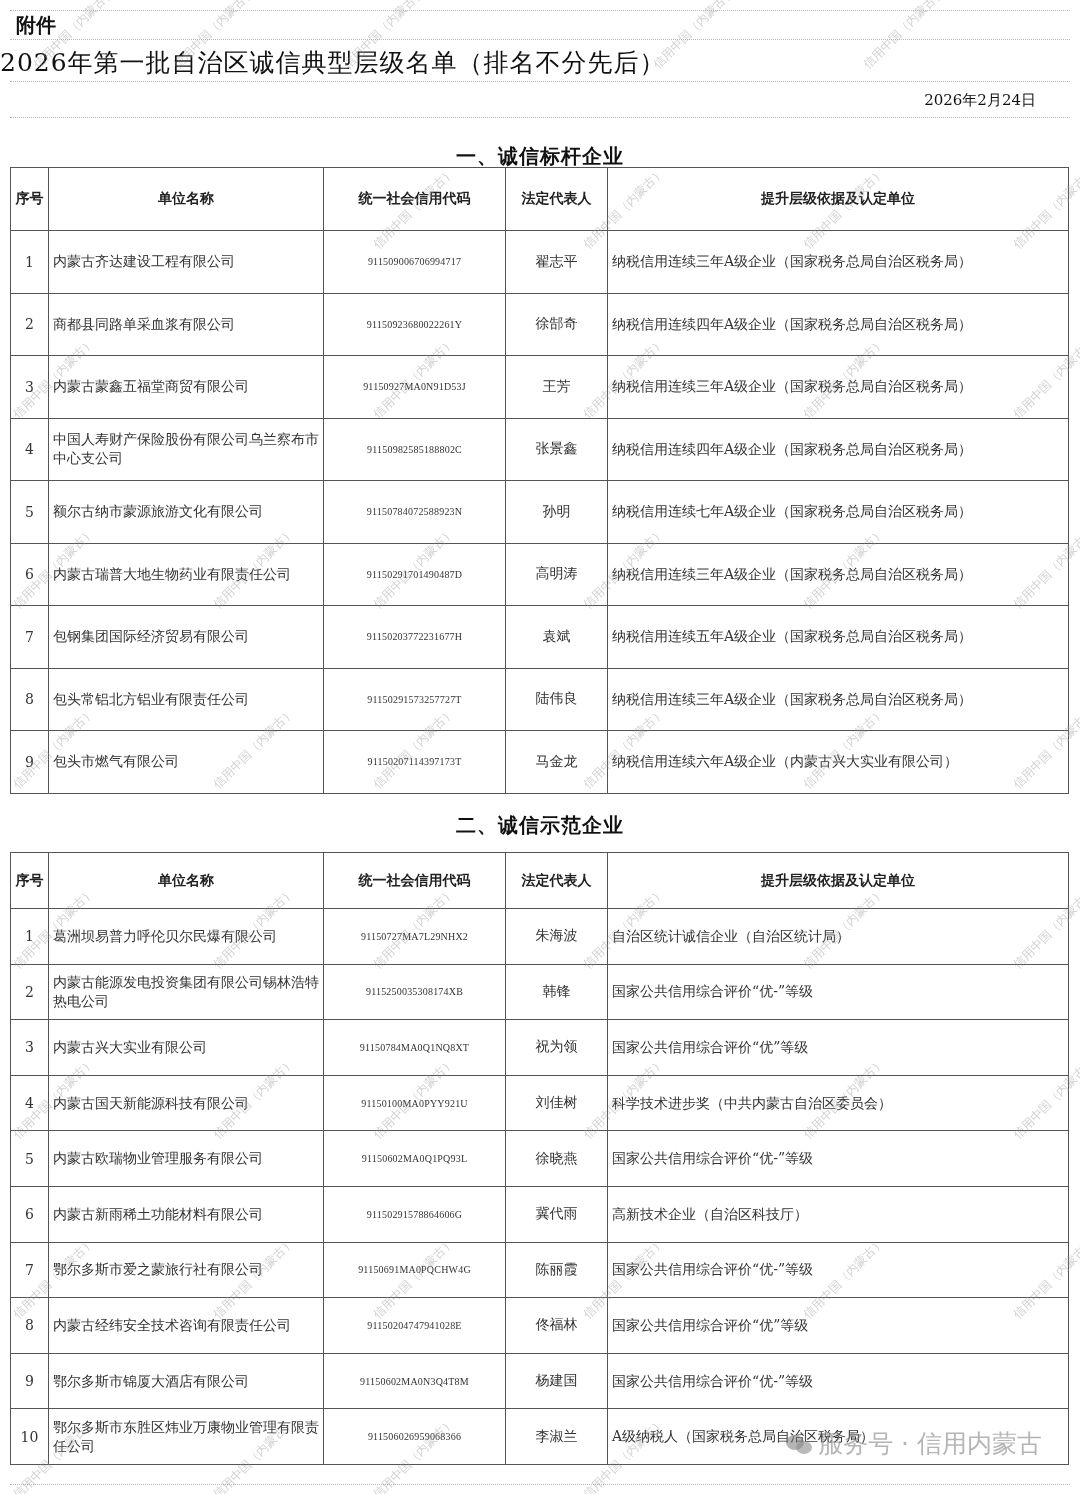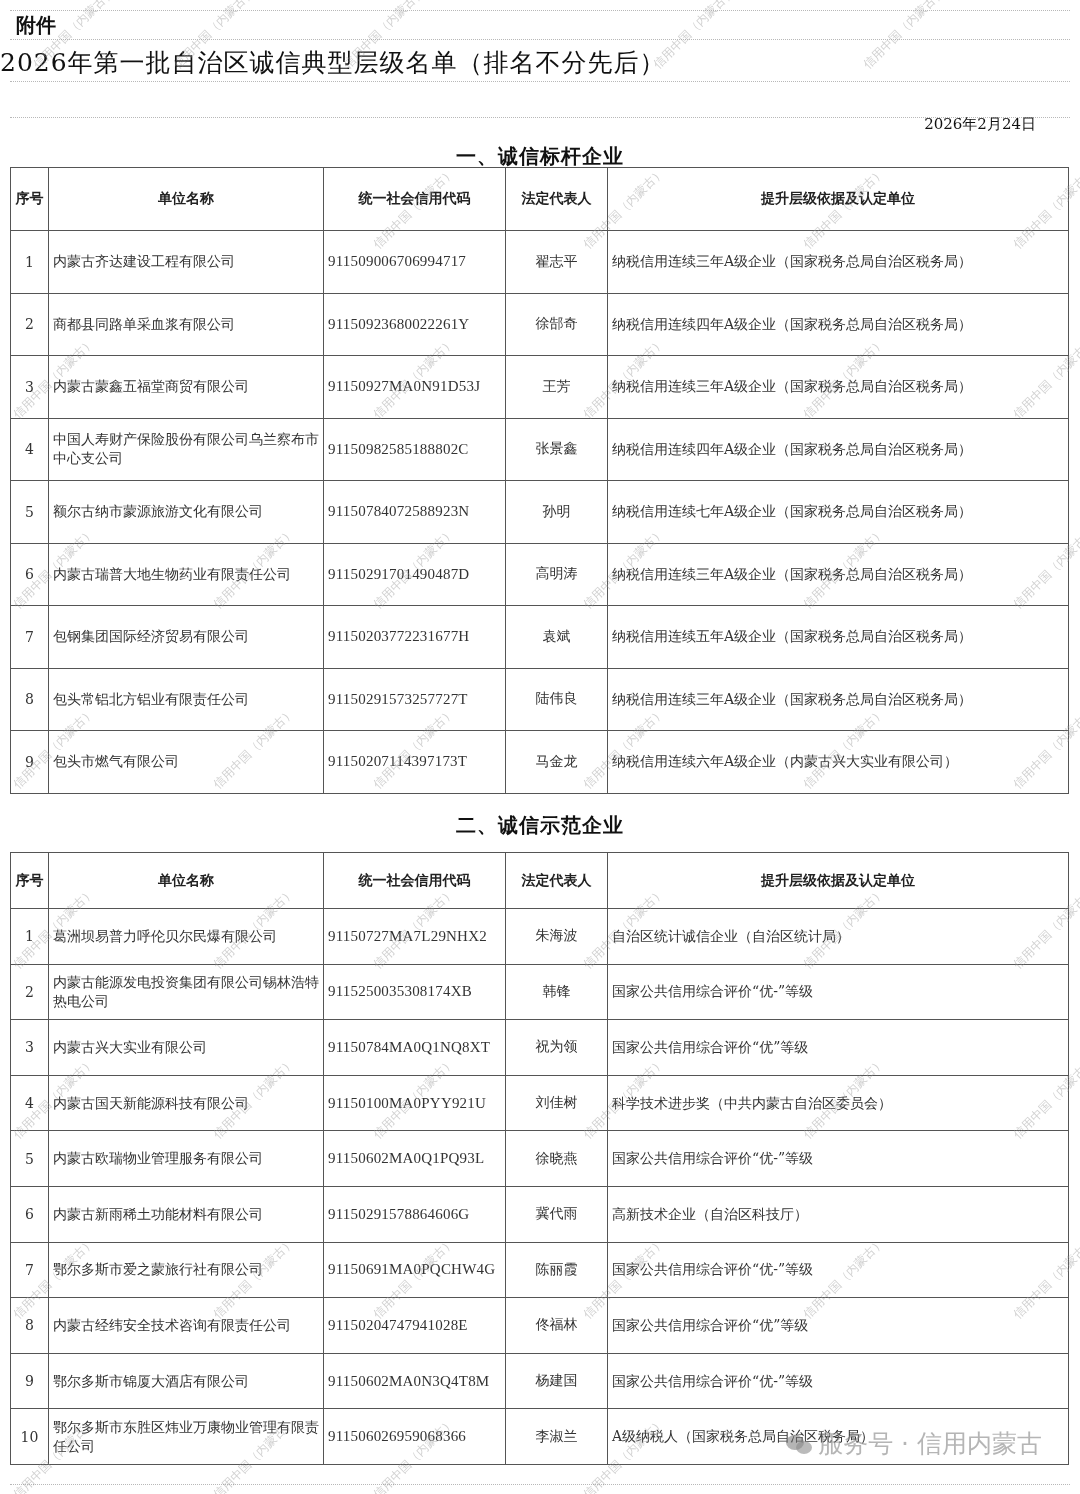--- a/index.html
+++ b/index.html
@@ -14,42 +14,42 @@
     }
     .attach {
       position: absolute; left: 16px; top: 12px;
       font-family: "DejaVu Sans", sans-serif; font-size: 20px; font-weight: bold; color: #111;
     }
     .title {
       position: absolute; left: 0; right: 0; top: 46px; text-align: left;
       font-size: 25px; color: #111; letter-spacing: 1px;
     }
     .date {
-      position: absolute; right: 44px; top: 91px; font-size: 15px; color: #111; margin-top: 24px;
+      position: absolute; right: 44px; top: 91px; font-size: 15px; color: #111;
     }
     .section-title {
       position: absolute; left: 0; right: 0; text-align: center;
       font-family: "DejaVu Sans", sans-serif; font-weight: bold; font-size: 20px; color: #111;
       letter-spacing: 1px;
     }
     table.list {
       position: absolute; left: 10px; width: 1058px;
       border-collapse: collapse; table-layout: fixed;
       font-size: 14px; color: #333;
     }
     table.list th, table.list td {
       border: 1.5px solid #555; padding: 0 4px; vertical-align: middle;
     }
     table.list th {
       font-family: "DejaVu Sans", sans-serif; font-weight: bold; font-size: 14px; color: #222;
       text-align: center;
     }
     table.list td.c { text-align: center; }
     table.list td.l { text-align: left; line-height: 19px; }
-    table.list td.code { text-align: left; font-family: "Liberation Serif", serif; font-size: 15px; letter-spacing: 0.2px; }
+    table.list td.code { text-align: center; font-family: "Liberation Serif", serif; font-size: 10px; letter-spacing: 0.2px; }
     col.c1 { width: 38px; } col.c2 { width: 275px; } col.c3 { width: 182px; } col.c4 { width: 102px; } col.c5 { width: 461px; }
     #t1 { top: 167px; }
     #t1 thead tr { height: 63px; }
     #t1 tbody tr { height: 62.5px; }
     #t2 { top: 852px; }
     #t2 thead tr { height: 56px; }
     #t2 tbody tr { height: 55.6px; }
     .footer-mark {
       position: absolute; right: 38px; top: 1427px;
       font-family: "DejaVu Sans", sans-serif; font-size: 25px; color: rgba(120,120,120,0.55);

